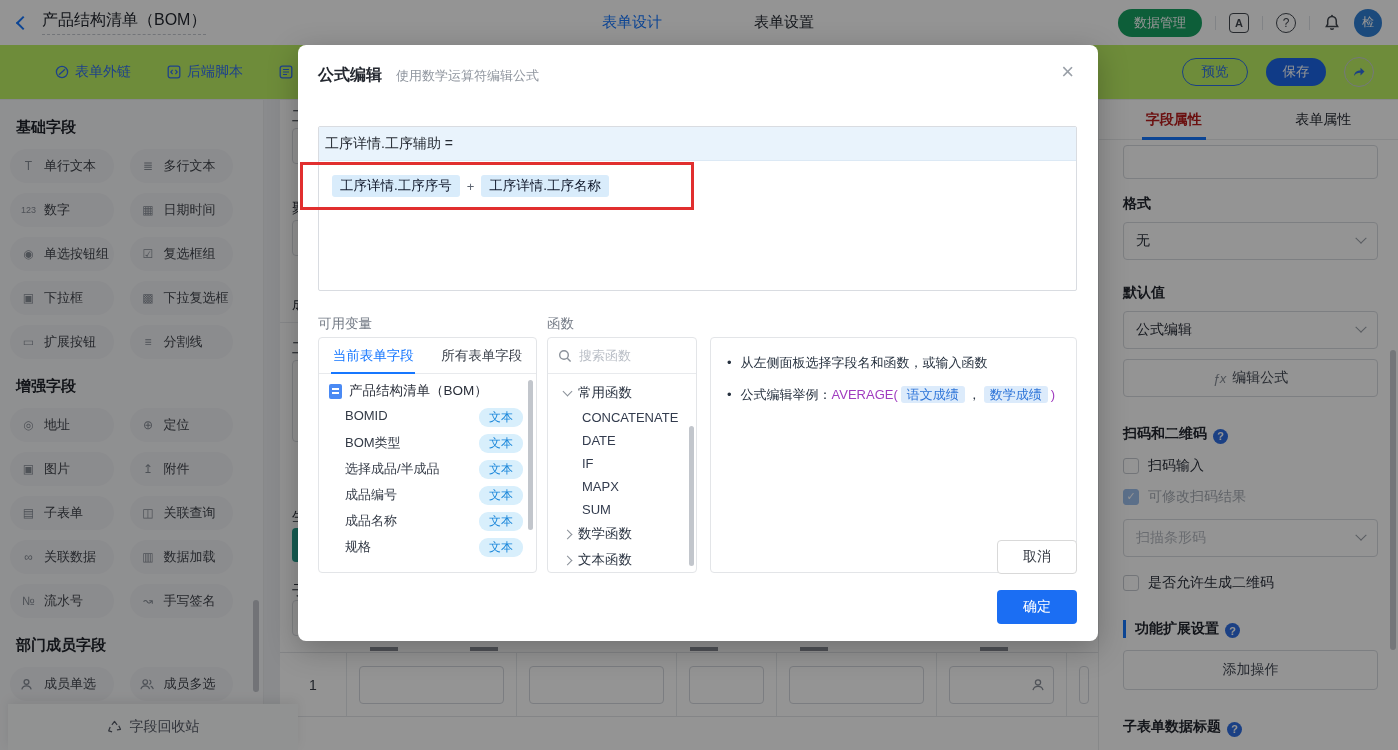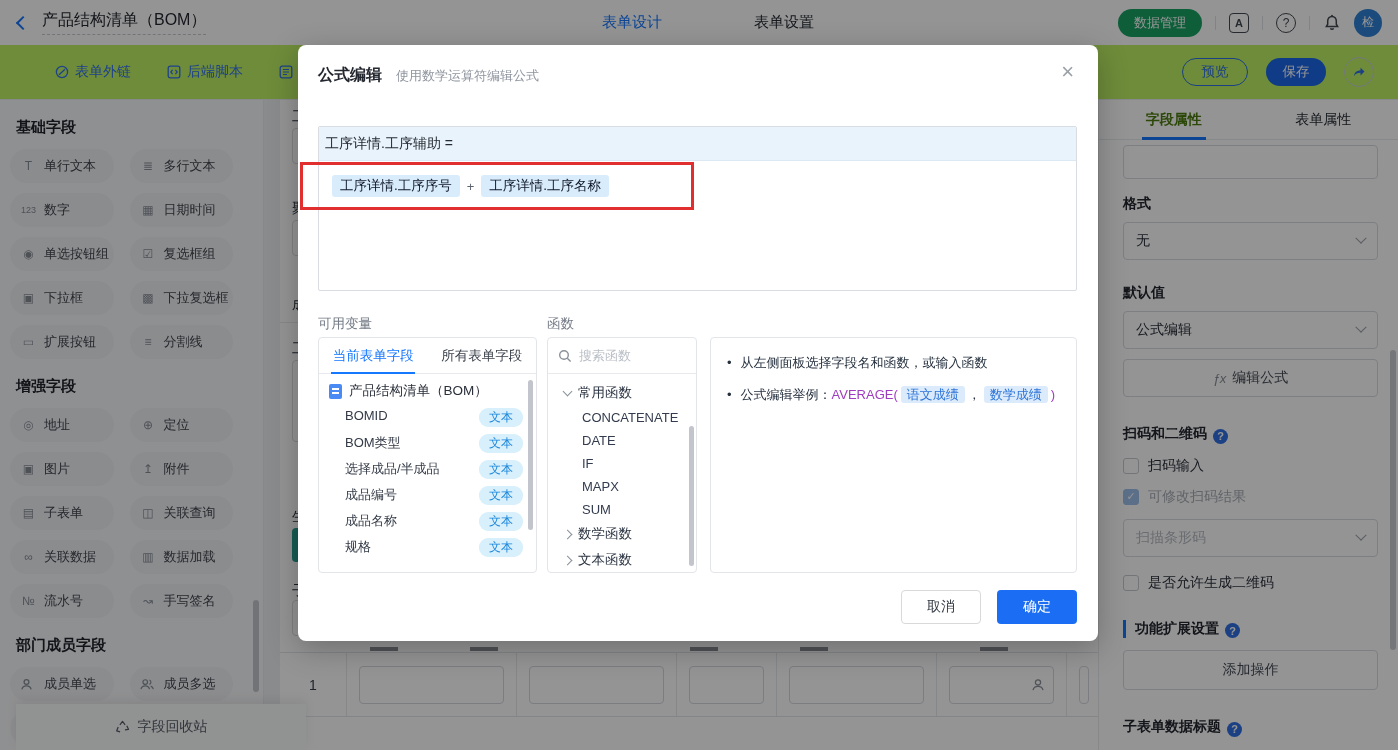--- a/index.html
+++ b/index.html
@@ -30,21 +30,21 @@
   .pill-outline { width:66px; height:28px; border:1px solid #2f6fe4; border-radius:15px; color:#2f6fe4; font-size:13.5px; display:flex; align-items:center; justify-content:center; }
   .pill-fill { width:60px; height:28px; background:#1c67e8; border-radius:15px; color:#fff; font-size:13.5px; display:flex; align-items:center; justify-content:center; }
   .share-circle { width:30px; height:30px; border:1px solid #c9ced6; border-radius:50%; display:flex; align-items:center; justify-content:center; }
 
   
   .sidebar { position:absolute; left:0; top:100px; width:264px; bottom:0; background:#f7f8fa; border-right:1px solid #e8eaed; padding:0 30px 0 10px; overflow:hidden; }
   .side-h { font-size:15px; font-weight:bold; color:#20242b; margin:18px 0 12px 6px; }
   .pill-grid { display:grid; grid-template-columns:1fr 1fr; gap:10px 16px; }
   .fpill { height:34px; background:#f0f1f4; border-radius:17px; display:flex; align-items:center; gap:7px; padding:0 10px; font-size:13px; color:#41454d; cursor:grab; overflow:hidden; white-space:nowrap; }
   .fpill .ic { width:17px; text-align:center; color:#878d97; font-size:12px; flex:none; }
-  .recycle-bar { position:absolute; left:16px; bottom:0; width:290px; height:46px; background:#fafbfc; box-shadow:0 -4px 10px rgba(0,0,0,.07); display:flex; align-items:center; justify-content:center; gap:8px; color:#565b66; font-size:14px; z-index:5; }
+  .recycle-bar { position:absolute; left:8px; bottom:0; width:290px; height:46px; background:#fafbfc; box-shadow:0 -4px 10px rgba(0,0,0,.07); display:flex; align-items:center; justify-content:center; gap:8px; color:#565b66; font-size:14px; z-index:5; }
   .side-thumb { position:absolute; right:4px; top:500px; width:6px; height:92px; background:#c4c7cd; border-radius:3px; }
 
   
   .canvas { position:absolute; left:264px; top:100px; width:834px; bottom:0; background:#eef0f3; overflow:hidden; }
   .canvas-card { position:absolute; left:16px; top:0; right:0; bottom:0; background:#fff; overflow:hidden; }
   .strip-label { position:absolute; left:12px; font-size:14px; color:#2a2f38; white-space:nowrap; }
   .strip-input { position:absolute; left:12px; width:220px; height:36px; border:1px solid #d9dce1; border-radius:4px; background:#fff; }
   .strip-divider { position:absolute; left:0; right:0; height:1px; background:#e8eaee; }
   .teal-btn { position:absolute; left:12px; width:44px; height:34px; background:#26a18f; border-radius:4px; }
   .subtable { position:absolute; left:0; right:0; top:543px; }
@@ -52,21 +52,21 @@
   .head-smudge { position:absolute; bottom:1px; height:4px; width:28px; background:#6a6f79; opacity:.8; }
   .subtable-row { display:grid; grid-template-columns:67px 170px 160px 100px 160px 130px 1fr; height:64px; border-bottom:1px solid #e3e5e9; }
   .cell { border-right:1px solid #e6e8ec; position:relative; display:flex; align-items:center; padding:0 12px; }
   .cell-num { justify-content:center; font-size:14px; color:#3a3f49; }
   .cell-input { flex:1; height:38px; border:1px solid #d5d8de; border-radius:4px; background:#fff; display:flex; align-items:center; justify-content:flex-end; padding-right:8px; }
 
   
   .props { position:absolute; right:0; top:100px; width:300px; bottom:0; background:#fff; border-left:1px solid #e8eaed; padding:0 20px 0 24px; overflow:hidden; }
   .props-tabs { margin:0 -20px 0 -24px; display:flex; height:40px; border-bottom:1px solid #e8eaed; }
   .ptab { flex:1; display:flex; align-items:center; justify-content:center; font-size:14px; color:#262b33; position:relative; cursor:pointer; }
-  .ptab.active { color:#4d7c0f; font-weight:bold; }
+  .ptab.active { color:#b91c1c; font-weight:bold; }
   .ptab.active::after { content:""; position:absolute; bottom:-1px; left:50%; transform:translateX(-50%); width:64px; height:3px; background:#1677ff; }
   .empty-input { height:34px; border:1px solid #d8dbe0; border-radius:4px; margin-top:5px; }
   .plabel { font-size:14px; font-weight:bold; color:#23272f; }
   .pselect { height:38px; border:1px solid #d8dbe0; border-radius:4px; display:flex; align-items:center; justify-content:space-between; padding:0 12px; font-size:14px; color:#2a2f3a; background:#fff; }
   .pselect.disabled { color:#b6bac1; }
   .caret { width:8px; height:8px; border-right:1.5px solid #9aa0a8; border-bottom:1.5px solid #9aa0a8; transform:rotate(45deg) translate(-2px,-2px); }
   .pbtn { height:38px; border:1px solid #d8dbe0; border-radius:4px; display:flex; align-items:center; justify-content:center; gap:6px; font-size:14px; color:#454b56; background:#fff; }
   .fx { font-style:italic; color:#8a9099; font-size:13px; }
   .badge { width:15px; height:15px; border-radius:50%; background:#2f6fe4; color:#fff; font-size:11px; display:inline-flex; align-items:center; justify-content:center; margin-left:6px; vertical-align:-2px; }
   .cbrow { display:flex; align-items:center; gap:9px; font-size:14px; color:#2a2f3a; margin-top:13px; }
@@ -113,21 +113,21 @@
   .fgroup { display:flex; align-items:center; gap:7px; font-size:13.5px; color:#2b3442; padding:4px 0 4px 8px; cursor:pointer; }
   .c-down { width:7px; height:7px; border-right:1.3px solid #8a9099; border-bottom:1.3px solid #8a9099; transform:rotate(45deg); margin-top:-3px; }
   .c-right { width:7px; height:7px; border-right:1.3px solid #8a9099; border-bottom:1.3px solid #8a9099; transform:rotate(-45deg); }
   .fitem { font-size:13px; color:#333c4e; padding:4px 0 4px 26px; cursor:pointer; }
   .f-thumb { position:absolute; right:2px; top:88px; width:5px; height:140px; background:#c2c6cc; border-radius:3px; }
   .tip { display:flex; gap:9px; font-size:13px; color:#26313f; margin-bottom:13px; line-height:19px; }
   .bullet { color:#26313f; }
   .help-inner { padding:15px 16px; }
   .fn-purple { color:#a03bbf; }
   .mini-chip { background:#dcebfb; color:#2d74d8; padding:1px 6px; border-radius:3px; margin:0 3px; }
-  .m-foot { position:absolute; right:21px; bottom:17px; display:flex; gap:16px; }
+  .m-foot { position:absolute; right:21px; bottom:17px; display:flex; gap:16px;flex-direction:column; }
   .btn-cancel { width:80px; height:34px; border:1px solid #d9d9d9; border-radius:4px; background:#fff; color:#333842; font-size:14px; display:flex; align-items:center; justify-content:center; cursor:pointer; }
   .btn-ok { width:80px; height:34px; border-radius:4px; background:#1b6ef3; color:#fff; font-size:14px; display:flex; align-items:center; justify-content:center; cursor:pointer; }
   svg { display:block; }
 </style>
 </head>
 <body>
 
 <div id="app">
 
   <header class="topbar">

